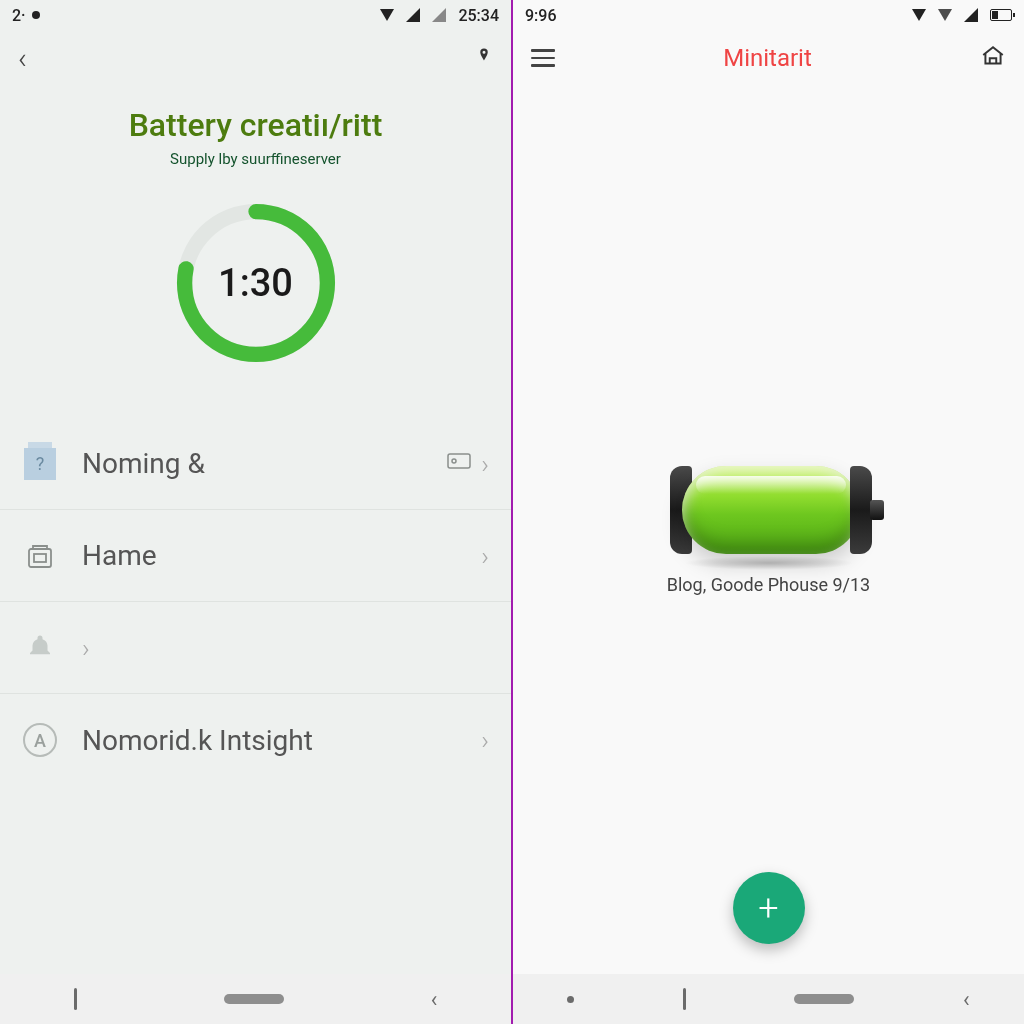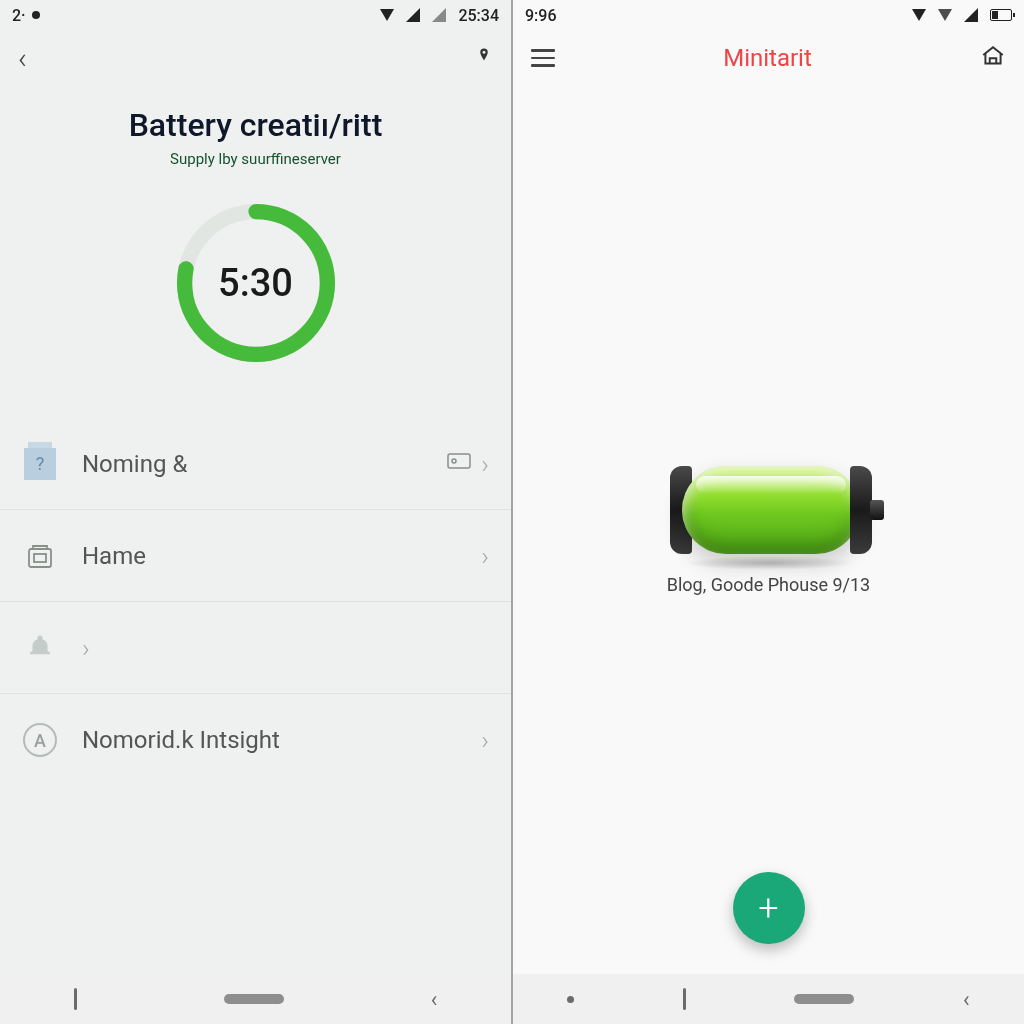--- a/index.html
+++ b/index.html
@@ -1,20 +1,20 @@
 <!DOCTYPE html>
 <html><head>
 <meta charset="utf-8">
 <style>
 * { margin: 0; padding: 0; box-sizing: border-box; -webkit-font-smoothing: antialiased; }
 html, body { width: 1024px; height: 1024px; font-family: -apple-system, "Segoe UI", Roboto, sans-serif; background: #f9f9f9; overflow: hidden; }
 
 .stage { display: flex; width: 1024px; height: 1024px; }
 .phone { flex: 1; position: relative; display: flex; flex-direction: column; background: #eef1ef; }
-.phone.right { background: #f9f9f9; border-left: 2px solid #a3a3a3; }
+.phone.right { background: #f9f9f9; border-left: 2px solid #a21caf; }
 
 
 .statusbar { height: 30px; display: flex; align-items: center; justify-content: space-between; padding: 0 12px; font-size: 16px; color: #222; font-weight: 500; }
 .statusbar .left { display: flex; align-items: center; gap: 6px; }
 .statusbar .right { display: flex; align-items: center; gap: 12px; }
 .sig-dot { width: 8px; height: 8px; background: #222; border-radius: 50%; }
 .tri { width: 0; height: 0; border-left: 7px solid transparent; border-right: 7px solid transparent; border-bottom: 12px solid #222; transform: rotate(180deg); }
 .cell { width: 0; height: 0; border-style: solid; border-width: 0 0 14px 14px; border-color: transparent transparent #222 transparent; }
 .cell.dim { border-color: transparent transparent #888 transparent; }
 .batt { width: 22px; height: 12px; border: 1.5px solid #222; border-radius: 2px; position: relative; }
@@ -25,37 +25,37 @@
 .header { height: 56px; display: flex; align-items: center; justify-content: space-between; padding: 0 18px; }
 .back-ch { font-size: 30px; color: #444; font-weight: 300; line-height: 1; }
 .pin-ico { width: 18px; height: 18px; }
 .ham { display: flex; flex-direction: column; gap: 5px; }
 .ham span { display: block; width: 24px; height: 2.5px; background: #444; border-radius: 1px; }
 .home-ico { width: 26px; height: 26px; }
 .title-center { font-size: 24px; color: #ef4444; font-weight: 400; }
 
 
 .title-block { text-align: center; margin-top: 20px; }
-.title-block h1 { font-size: 32px; font-weight: 500; color: #0f172a; }
+.title-block h1 { font-size: 32px; font-weight: 500; color: #4d7c0f; }
 .title-block .sub { font-size: 15px; color: #14532d; margin-top: 6px; }
 
 
 .ring-wrap { display: flex; justify-content: center; margin-top: 30px; }
 .ring { width: 170px; height: 170px; position: relative; }
 .ring svg { width: 100%; height: 100%; transform: rotate(-90deg); }
 .ring .track { stroke: #e2e6e3; }
 .ring .prog { stroke: #46bb3b; stroke-linecap: round; }
 .ring .val { position: absolute; inset: 0; display: flex; align-items: center; justify-content: center; font-size: 38px; font-weight: 500; color: #1a1a1a; }
 
 
 .list { margin-top: 50px; }
 .row { display: flex; align-items: center; height: 92px; padding: 0 22px; border-bottom: 1px solid #dfe3e0; }
 .row:last-child { border-bottom: none; }
 .row .ico { width: 36px; height: 36px; margin-right: 24px; display: flex; align-items: center; justify-content: center; }
-.row .lbl { flex: 1; font-size: 24px; color: #555; }
+.row .lbl { flex: 1; font-size: 28px; color: #555; }
 .row .extra { margin-right: 10px; color: #888; }
 .row .chev { font-size: 26px; color: #aaa; font-weight: 300; }
 .qbox { width: 32px; height: 32px; background: #b9cfe0; position: relative; display: flex; align-items: center; justify-content: center; color: #6a8aa0; font-size: 18px; }
 .qbox::before { content: ""; position: absolute; top: -6px; left: 4px; right: 4px; height: 6px; background: #c8d9e6; }
 .circ-a { width: 34px; height: 34px; border: 2px solid #b6bbb8; border-radius: 50%; display: flex; align-items: center; justify-content: center; color: #9aa09d; font-size: 18px; font-weight: 500; }
 
 
 .battery-stage { flex: 1; display: flex; flex-direction: column; align-items: center; justify-content: center; }
 .bat3d { width: 210px; height: 88px; position: relative; margin-bottom: 20px; }
 .bat-body { position: absolute; left: 18px; right: 14px; top: 0; bottom: 0; border-radius: 44px; background: linear-gradient(180deg, #c4f05a 0%, #8fdc2e 35%, #6ec71f 55%, #4ea814 100%); box-shadow: inset 0 8px 14px rgba(255,255,255,0.7), inset 0 -10px 18px rgba(0,0,0,0.25), 0 10px 22px rgba(0,0,0,0.18); }
@@ -109,21 +109,21 @@
       <h1>Battery creatiı/ritt</h1>
       <div class="sub">Supply lby suurffineserver</div>
     </div>
 
     <div class="ring-wrap">
       <div class="ring">
         <svg viewBox="0 0 100 100">
           <circle class="track" cx="50" cy="50" r="42" fill="none" stroke-width="9"></circle>
           <circle class="prog" cx="50" cy="50" r="42" fill="none" stroke-width="9" stroke-dasharray="264" stroke-dashoffset="58"></circle>
         </svg>
-        <div class="val">5:30</div>
+        <div class="val">1:30</div>
       </div>
     </div>
 
     <div class="list">
       <div class="row">
         <div class="ico">
             <div class="qbox">?</div>
           </div>
         <div class="lbl">Noming &amp;</div>
         <span class="extra">

